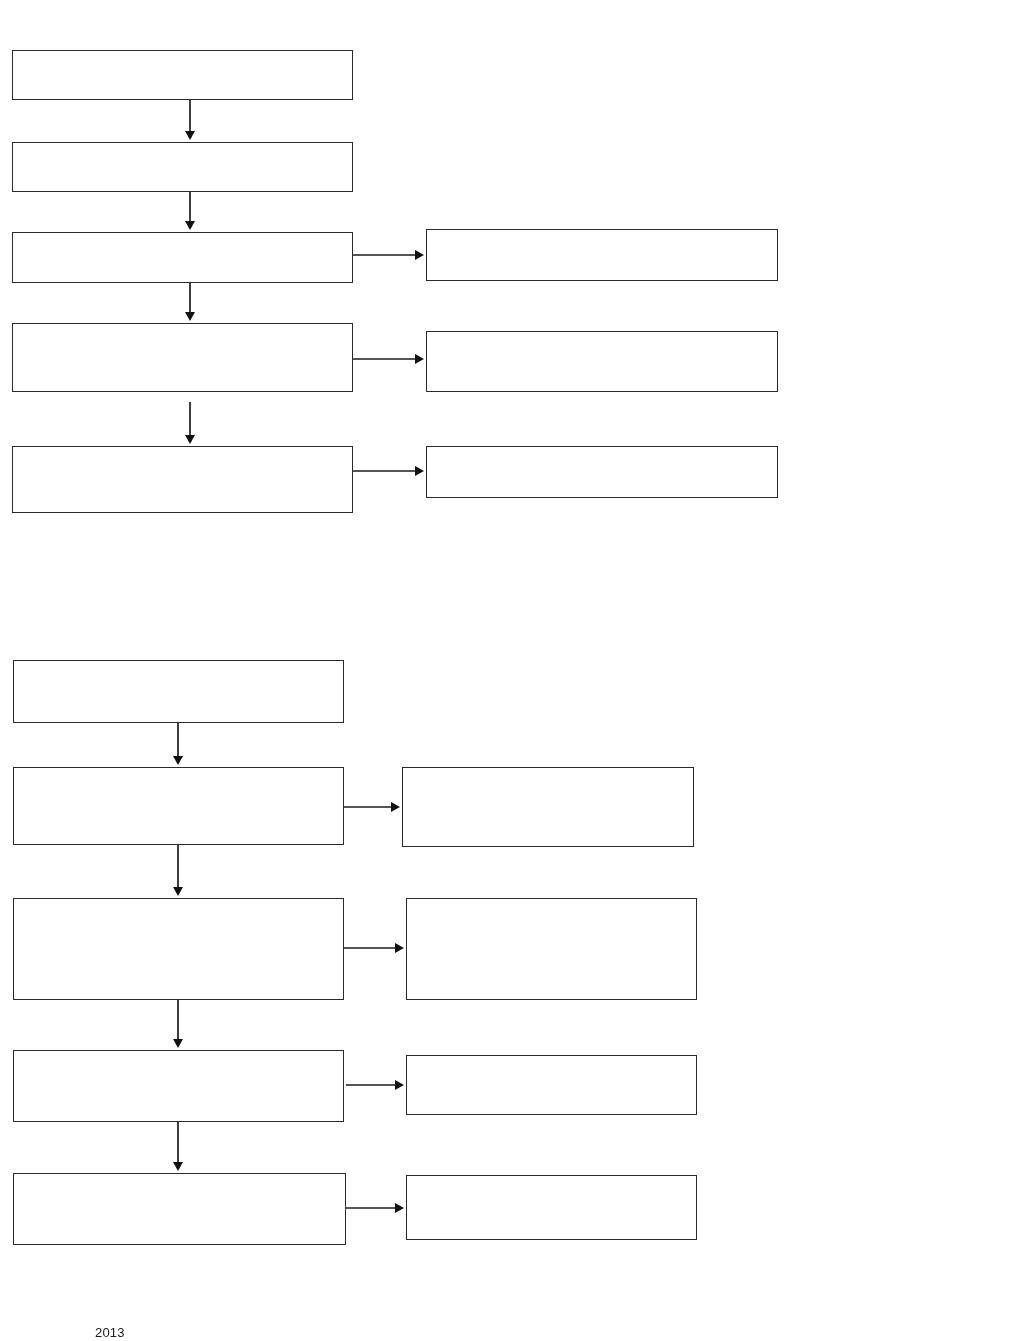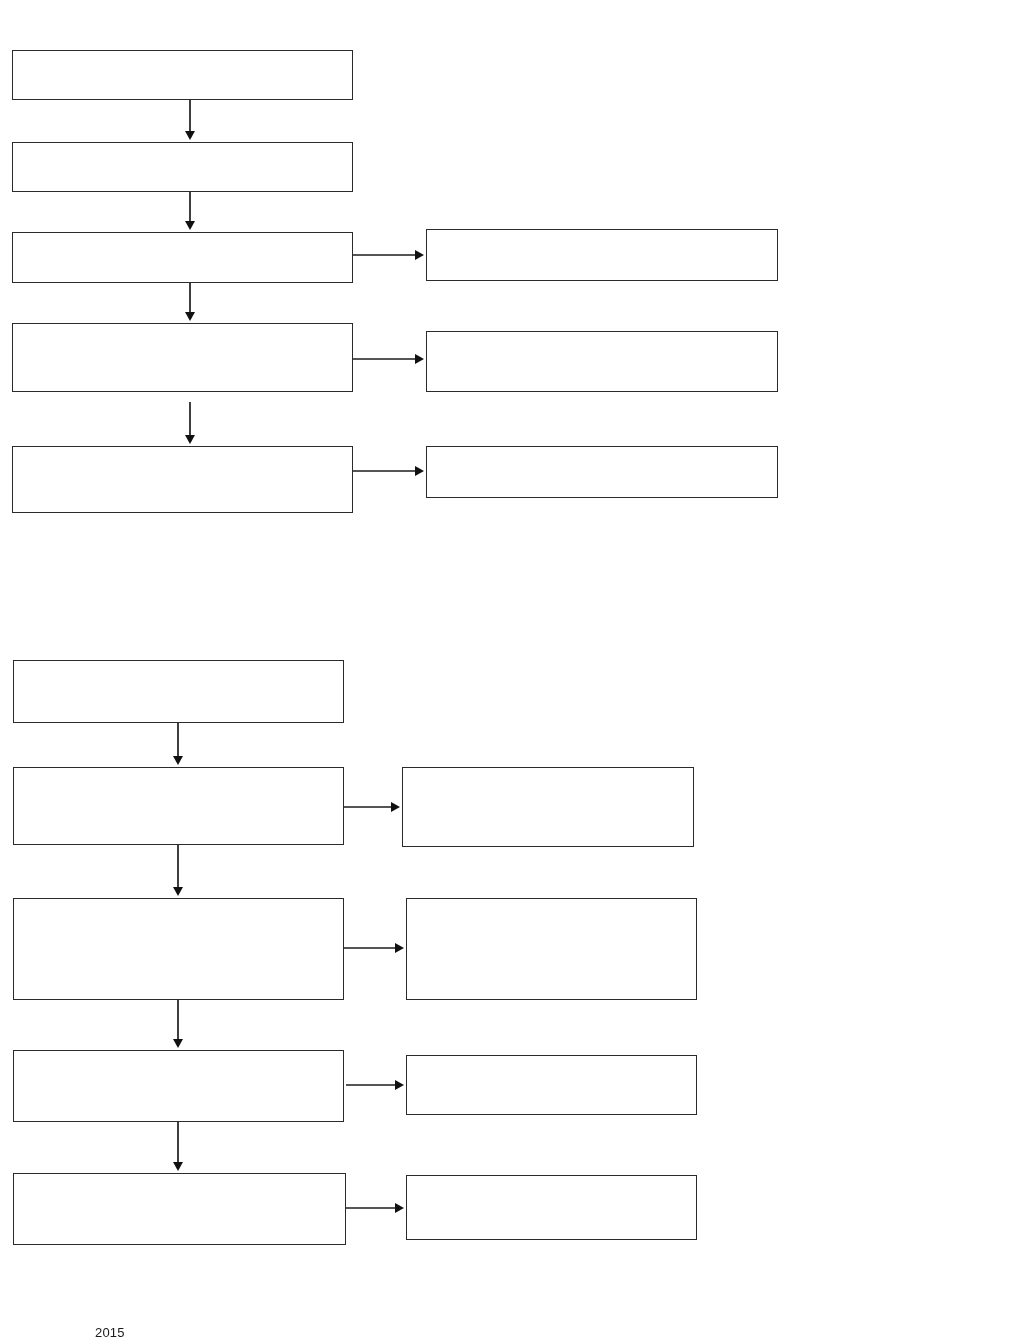--- a/index.html
+++ b/index.html
@@ -133,15 +133,15 @@
       <div class="flow-box" style="left: 13px; top: 767px; width: 331px; height: 78px;"></div>
       <div class="flow-box" style="left: 13px; top: 898px; width: 331px; height: 102px;"></div>
       <div class="flow-box" style="left: 13px; top: 1050px; width: 331px; height: 72px;"></div>
       <div class="flow-box" style="left: 13px; top: 1173px; width: 333px; height: 72px;"></div>
       <div class="flow-box" style="left: 402px; top: 767px; width: 292px; height: 80px;"></div>
       <div class="flow-box" style="left: 406px; top: 898px; width: 291px; height: 102px;"></div>
       <div class="flow-box" style="left: 406px; top: 1055px; width: 291px; height: 60px;"></div>
       <div class="flow-box" style="left: 406px; top: 1175px; width: 291px; height: 65px;"></div>
     </div>
 
-  <div class="page-footer" id="footer-label" style="left: 95px; top: 1325px;">2015</div>
+  <div class="page-footer" id="footer-label" style="left: 95px; top: 1325px;">2013</div>
 
 </div>
 
 </body></html>

